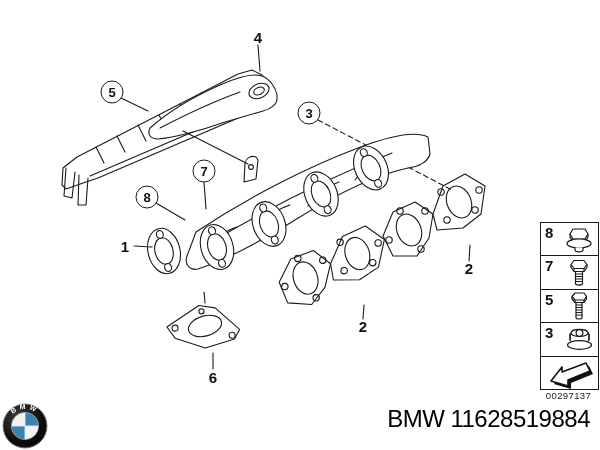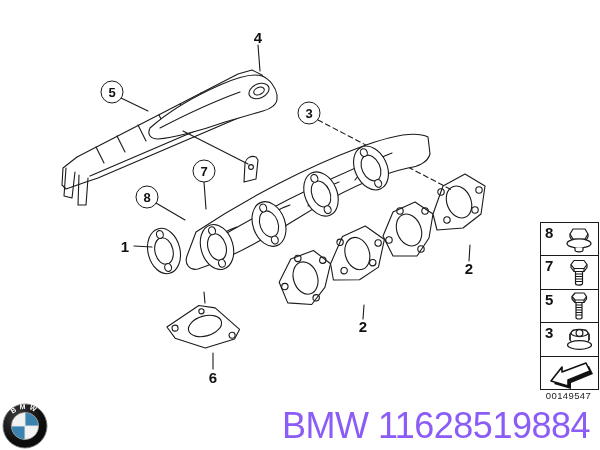--- a/index.html
+++ b/index.html
@@ -20,21 +20,21 @@
     border:1.6px solid #1a1a1a;background:#fff;display:flex;flex-direction:column;z-index:4;}
   .legend-row{flex:1;border-bottom:1.2px solid #1a1a1a;position:relative;}
   .legend-row:last-child{border-bottom:none;}
   .legend-num{position:absolute;left:4px;top:1px;font-weight:bold;font-size:15px;color:#111;}
   .legend-icon{position:absolute;right:1px;top:50%;transform:translateY(-50%);}
   .legend-arrow-icon{position:absolute;left:50%;top:50%;transform:translate(-50%,-50%);}
   .doc-number{position:absolute;left:538px;top:390px;width:61px;text-align:center;
     font-size:9.5px;letter-spacing:.4px;color:#222;z-index:4;}
 
   
-  .part-label{position:absolute;right:10px;top:405px;font-size:36px;color:#8b5cf6;
+  .part-label{position:absolute;right:10px;top:405px;font-size:24px;color:#000000;
     letter-spacing:-0.5px;white-space:nowrap;z-index:4;}
   .bmw-logo{position:absolute;left:2px;top:403px;z-index:4;}
 </style>
 </head>
 <body>
 
 <div class="stage">
 
   <svg class="diagram-svg" width="600" height="450" viewBox="0 0 600 450">
     <g fill="none" stroke="#1a1a1a" stroke-width="1.1" stroke-linejoin="round" stroke-linecap="round">
@@ -205,21 +205,21 @@
         </g>
       </svg>
     </div>
     <div class="legend-row">
       <svg class="legend-arrow-icon" width="50" height="36" viewBox="0 0 50 36">
         <polygon points="9,29 20,15 20,20 44,11 48,19 26,28 26,34" fill="#111"></polygon>
         <polygon points="6,26 17,12 17,17 41,8 45,16 23,25 23,31" fill="#fff" stroke="#111" stroke-width="1.6" stroke-linejoin="round"></polygon>
       </svg>
     </div>
   </div>
-  <div class="doc-number">00149547</div>
+  <div class="doc-number">00297137</div>
 
   <svg class="bmw-logo" width="46" height="46" viewBox="-23 -23 46 46">
     <defs>
       <path id="logoArc" d="M -15,-8.2 A 17.1,17.1 0 0 1 15,-8.2"></path>
       <radialGradient id="ringShade" cx="35%" cy="30%" r="80%">
         <stop offset="0%" stop-color="#3c3c3c"></stop>
           <stop offset="70%" stop-color="#0c0c0c"></stop>
       </radialGradient>
     </defs>
     <circle r="22" fill="url(#ringShade)"></circle>

